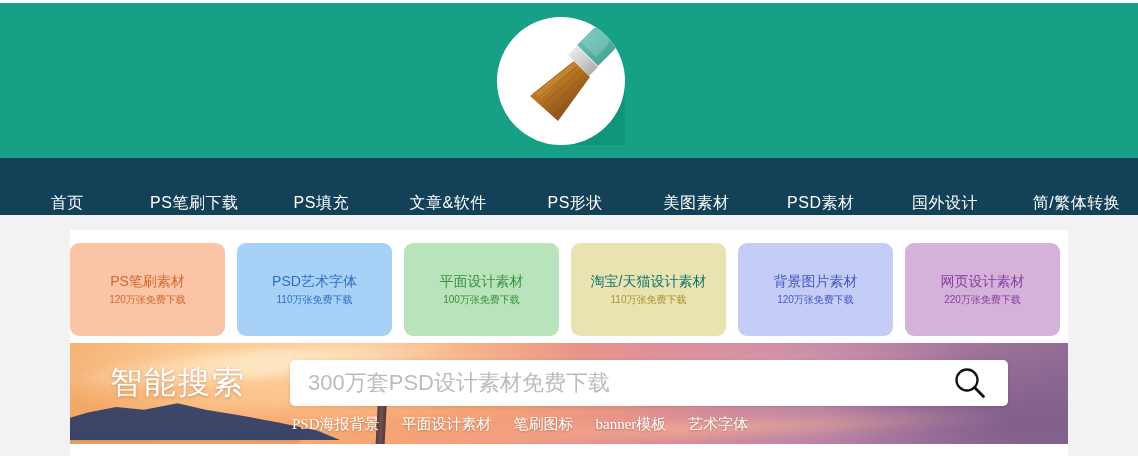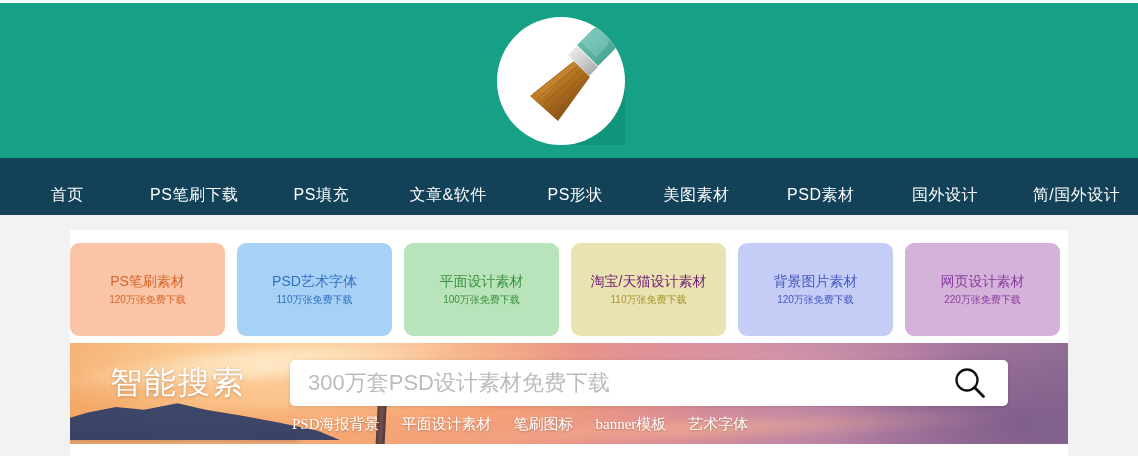--- a/index.html
+++ b/index.html
@@ -37,21 +37,21 @@
   
   .navbar {
     position: absolute; top: 158px; left: 0; width: 1138px; height: 57px;
     background: #124158;
     display: flex; align-items: center;
   }
   .nav-item {
     color: #ffffff; font-size: 16px; letter-spacing: .5px;
     white-space: nowrap; text-align:center;
     line-height: 57px; height:57px; cursor: pointer;
-    padding: 8px 6px;
+    padding: 16px 6px;
     margin-left: 16px;
   }
 
   
   .content {
     position: absolute; top: 215px; left: 0; width: 1138px; height: 241px;
     background: #f2f2f2;
   }
   .panel {
     position:absolute; left: 70px; top: 15px; width: 998px; height: 226px;
@@ -211,41 +211,41 @@
 
   <nav class="navbar">
     <div class="nav-item" style="width:110px">首页</div>
     <div class="nav-item" style="width:128px">PS笔刷下载</div>
     <div class="nav-item" style="width:110px">PS填充</div>
     <div class="nav-item" style="width:128px">文章&amp;软件</div>
     <div class="nav-item" style="width:110px">PS形状</div>
     <div class="nav-item" style="width:116px">美图素材</div>
     <div class="nav-item" style="width:116px">PSD素材</div>
     <div class="nav-item" style="width:116px">国外设计</div>
-    <div class="nav-item" style="width:132px">简/国外设计</div>
+    <div class="nav-item" style="width:132px">简/繁体转换</div>
   </nav>
 
   <main class="content">
     <div class="panel">
 
       <div class="cards">
         <div class="card" style="background:#fac5a7">
           <span class="card-title" style="color:#d4662a">PS笔刷素材</span>
           <span class="card-sub" style="color:#d4662a">120万张免费下载</span>
         </div>
         <div class="card" style="background:#a8d1f7">
           <span class="card-title" style="color:#2f6fc0">PSD艺术字体</span>
           <span class="card-sub" style="color:#2f6fc0">110万张免费下载</span>
         </div>
         <div class="card" style="background:#b9e3ba">
           <span class="card-title" style="color:#3c9140">平面设计素材</span>
           <span class="card-sub" style="color:#3c9140">100万张免费下载</span>
         </div>
         <div class="card" style="background:#e8e3b0">
-          <span class="card-title" style="color:#701a75">淘宝/天猫设计素材</span>
+          <span class="card-title" style="color:#0f766e">淘宝/天猫设计素材</span>
           <span class="card-sub" style="color:#a8952f">110万张免费下载</span>
         </div>
         <div class="card" style="background:#c5cdf7">
           <span class="card-title" style="color:#4558c0">背景图片素材</span>
           <span class="card-sub" style="color:#4558c0">120万张免费下载</span>
         </div>
         <div class="card" style="background:#d4b2d9">
           <span class="card-title" style="color:#8a3f9e">网页设计素材</span>
           <span class="card-sub" style="color:#8a3f9e">220万张免费下载</span>
         </div>

